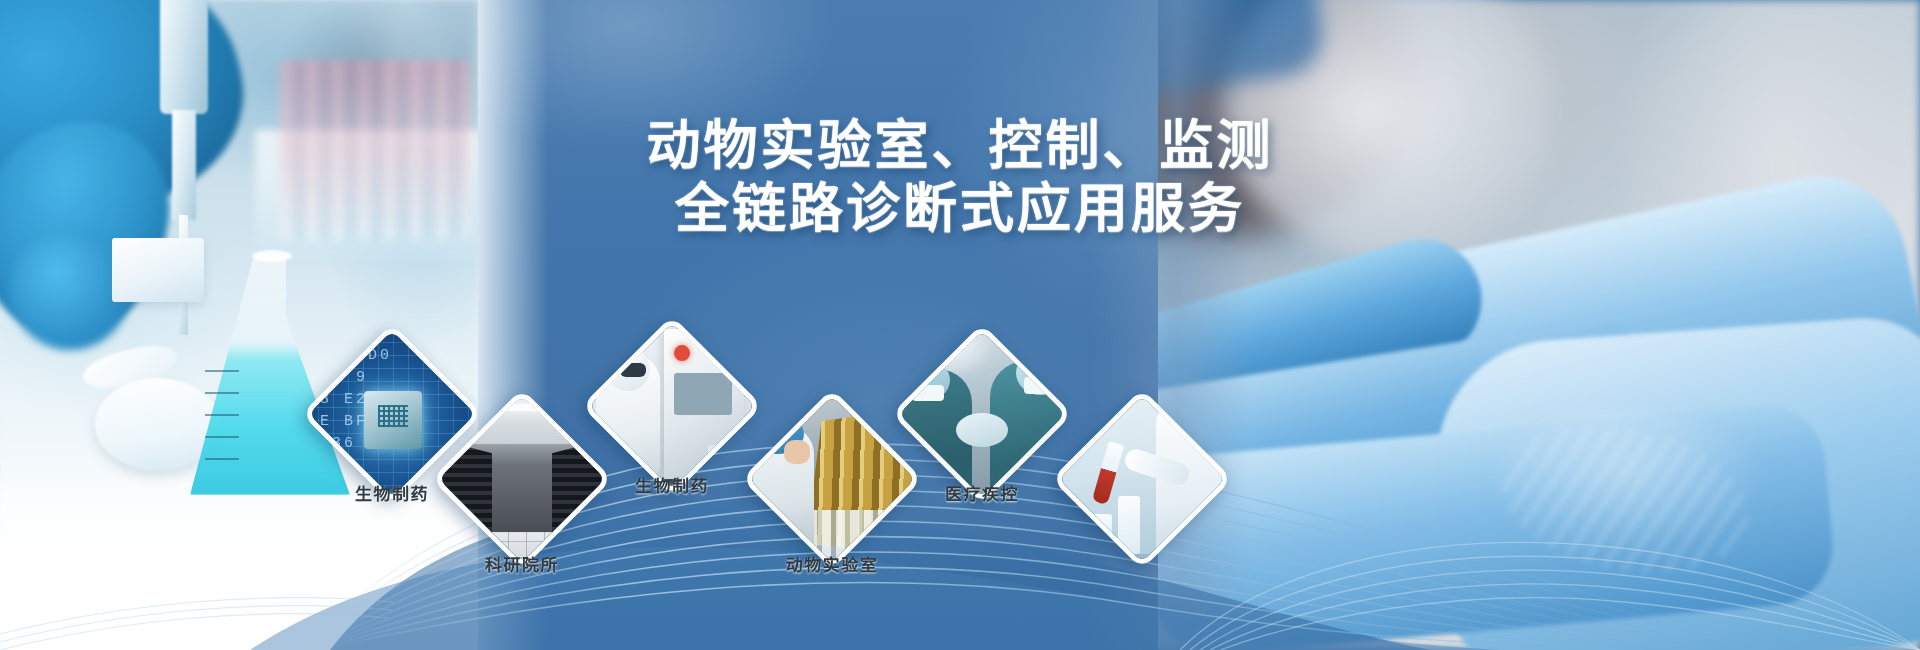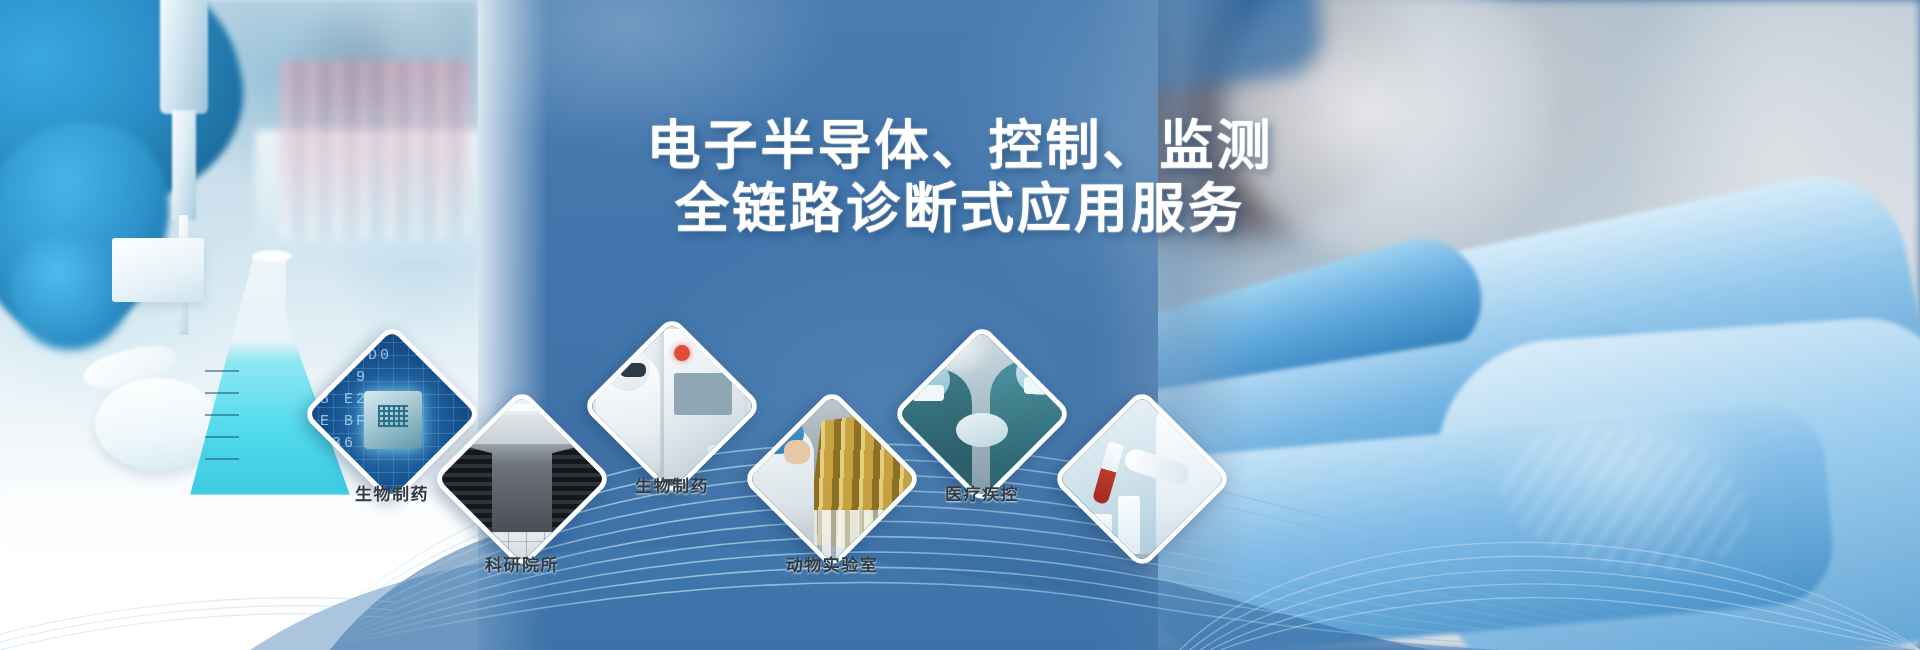--- a/index.html
+++ b/index.html
@@ -338,21 +338,21 @@
       <g fill="none" stroke="#9fc6e4" stroke-opacity=".35" stroke-width="1.2">
         <path d="M0,330 C120,300 260,286 390,298"></path>
         <path d="M0,322 C120,292 262,278 392,290"></path>
         <path d="M0,314 C120,284 264,270 394,282"></path>
       </g>
     </svg>
   </div>
 
   <div class="copy">
     <div class="headline">
-      <span class="l1">电子半导体、控制、监测</span>
+      <span class="l1">动物实验室、控制、监测</span>
       <span class="l2">全链路诊断式应用服务</span>
     </div>
   </div>
 
   <div class="cards">
 
     <div class="card up" style="left:328px;top:120px;">
       <div class="dia">
         <div class="inner art-chip">
           <div class="pcb"></div>

